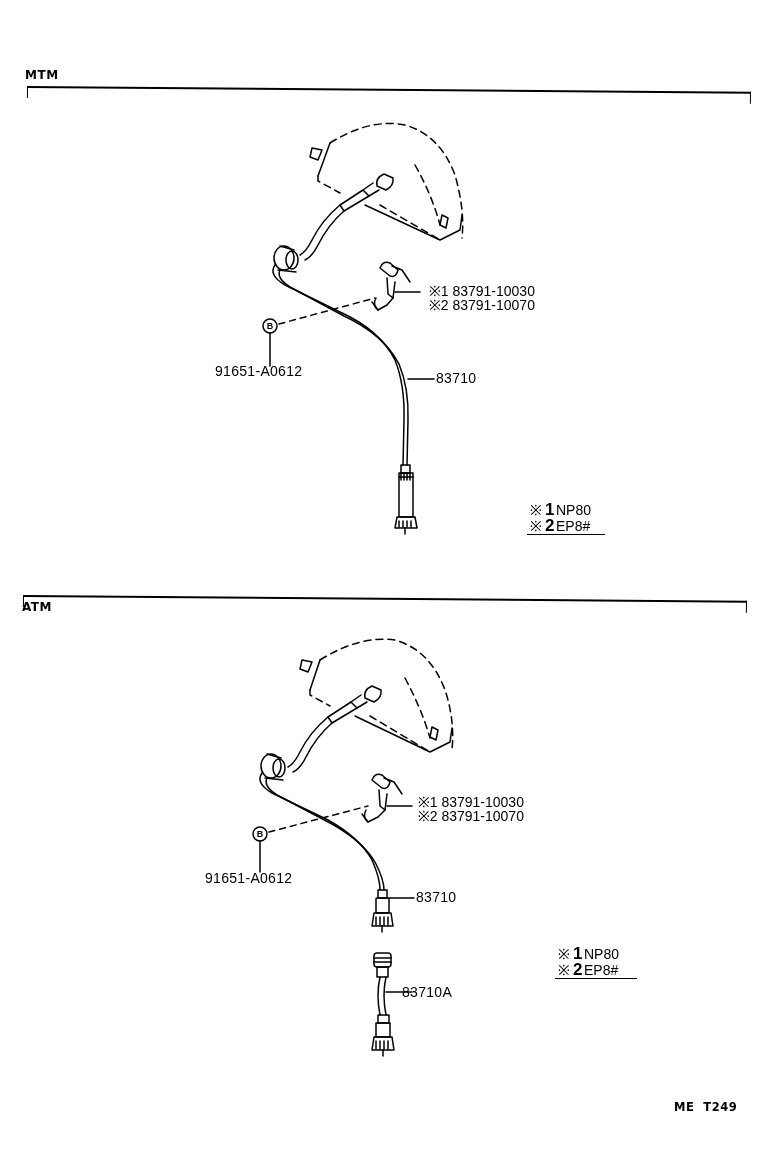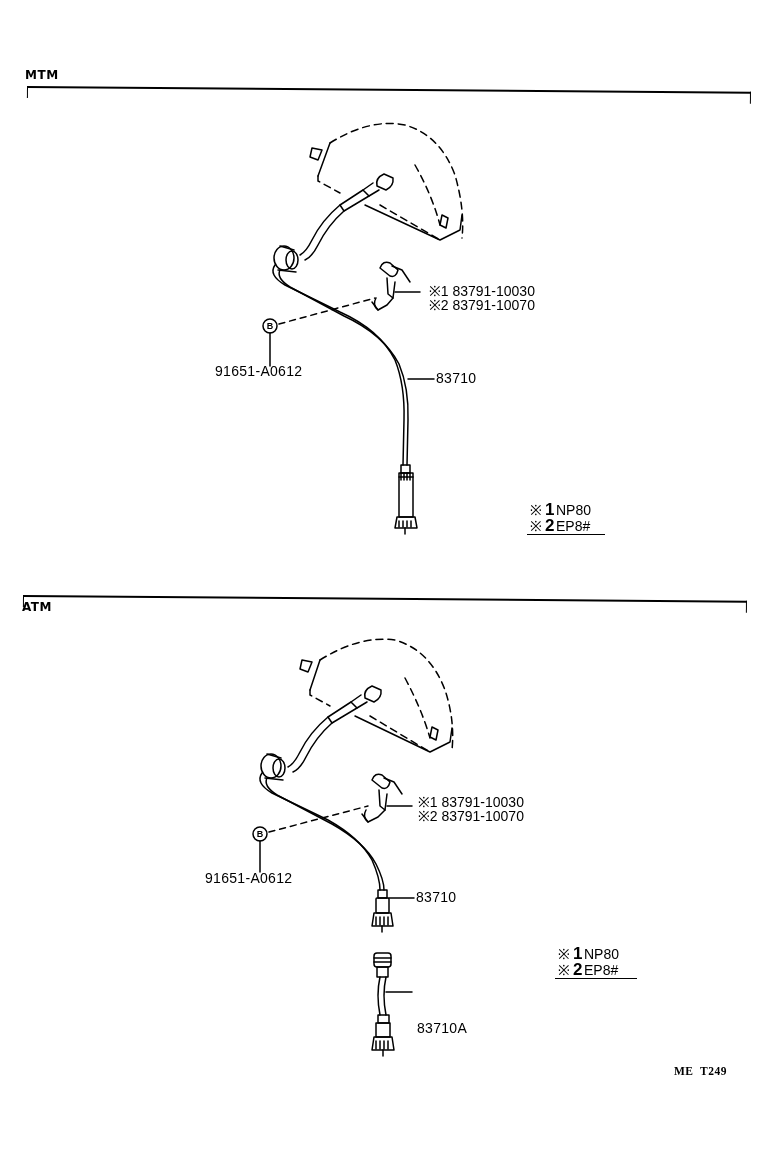--- a/index.html
+++ b/index.html
@@ -188,29 +188,29 @@
 <div class="small-label" style="left:418px; top:795px;">
   <span>※1</span>
   <span>83791-10030</span>
 </div>
 <div class="small-label" style="left:418px; top:809px;">
   <span>※2</span>
   <span>83791-10070</span>
 </div>
 
 <div class="part-label" style="left:416px; top:889px;">83710</div>
-<div class="part-label" style="left:417px; top:984px;margin-top:36px;">83710A</div>
+<div class="part-label" style="left:402px; top:984px;">83710A</div>
 
 <div class="legend" style="left:558px; top:944px;">
   <div class="row">
     <span class="mark">※</span>
     <span class="num">1</span>
     <span class="code">NP80</span>
   </div>
   <div class="row">
     <span class="mark">※</span>
     <span class="num">2</span>
     <span class="code">EP8#</span>
   </div>
   <div class="underline" style="width:82px; margin-left:-3px;"></div>
 </div>
 
-<div class="footer-code" style="left:674px; top:1065px; white-space:pre;font-family:Liberation Serif, serif;">ME  T249</div>
+<div class="footer-code" style="left:674px; top:1100px; white-space:pre;">ME  T249</div>
 
 </body></html>

